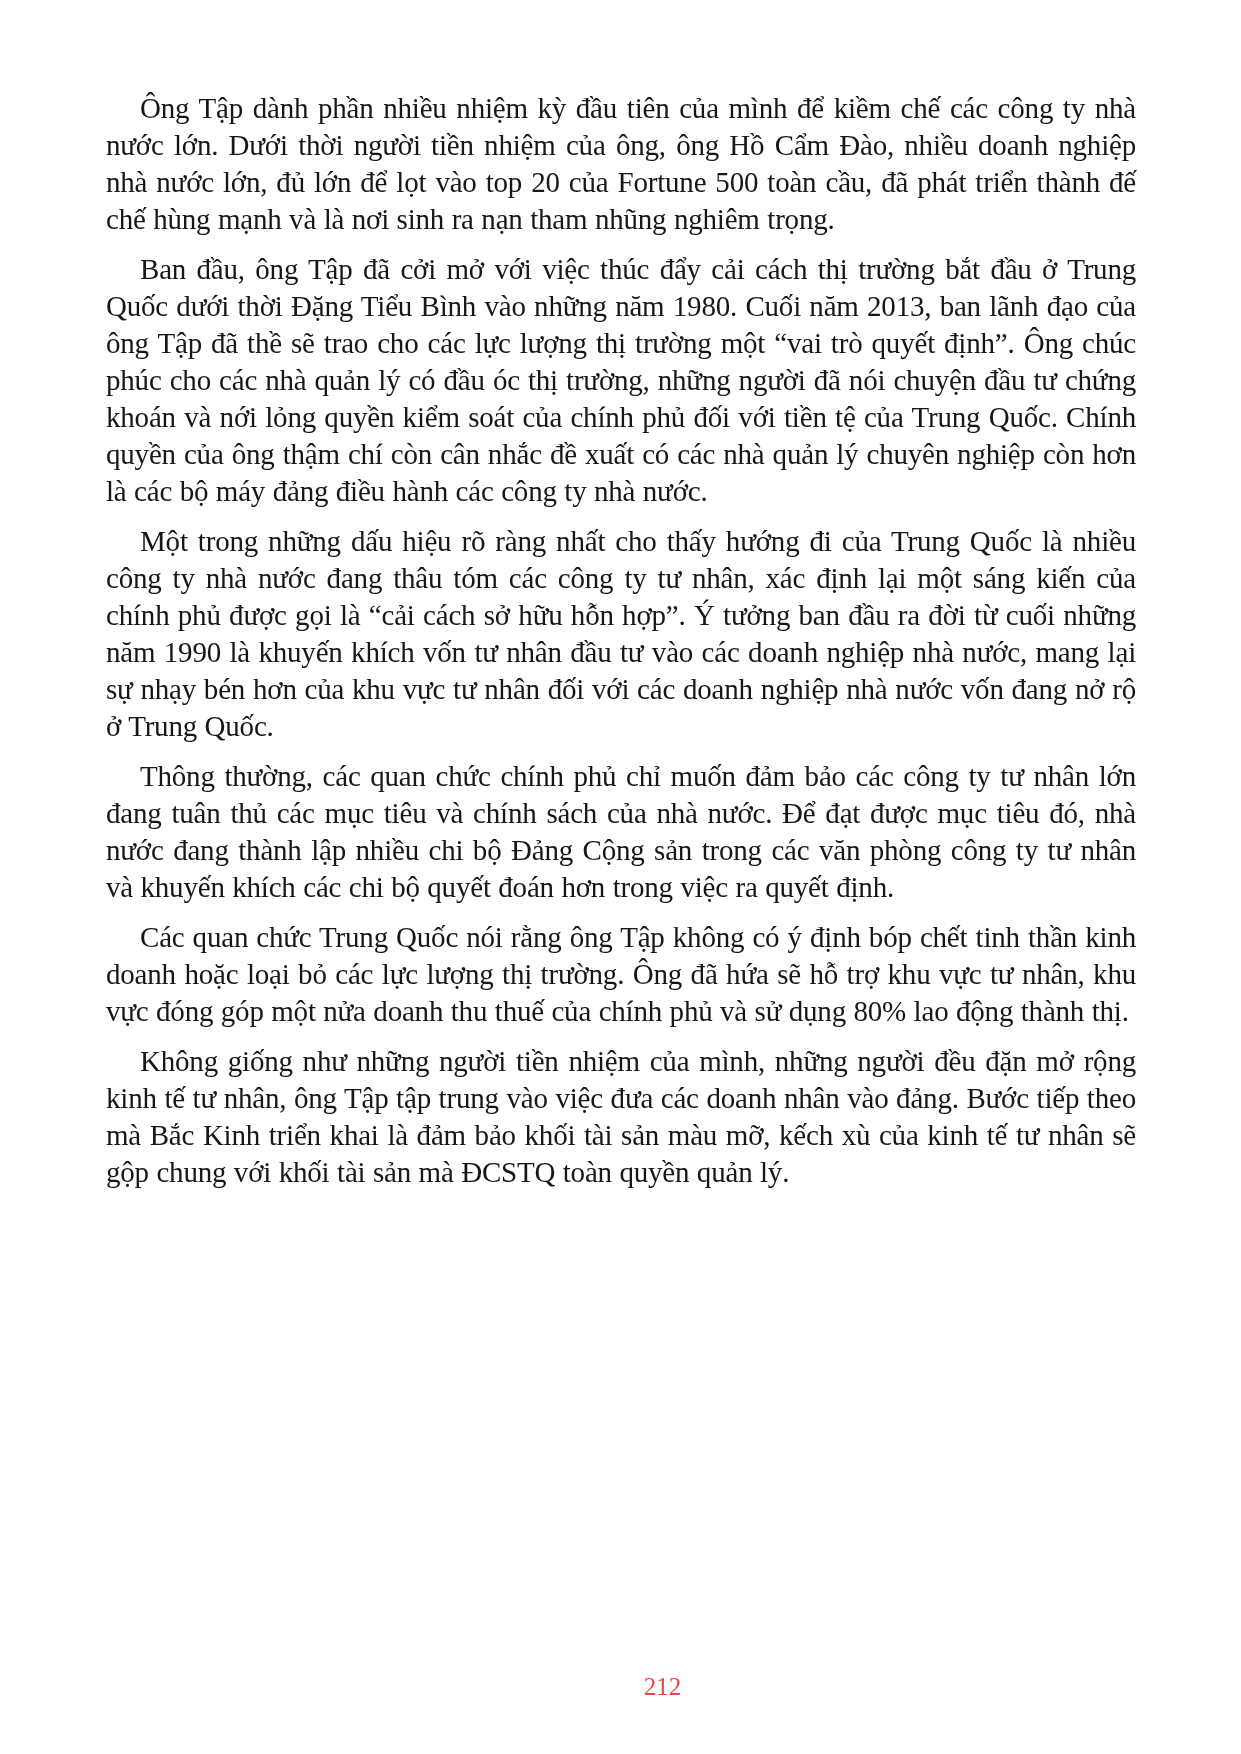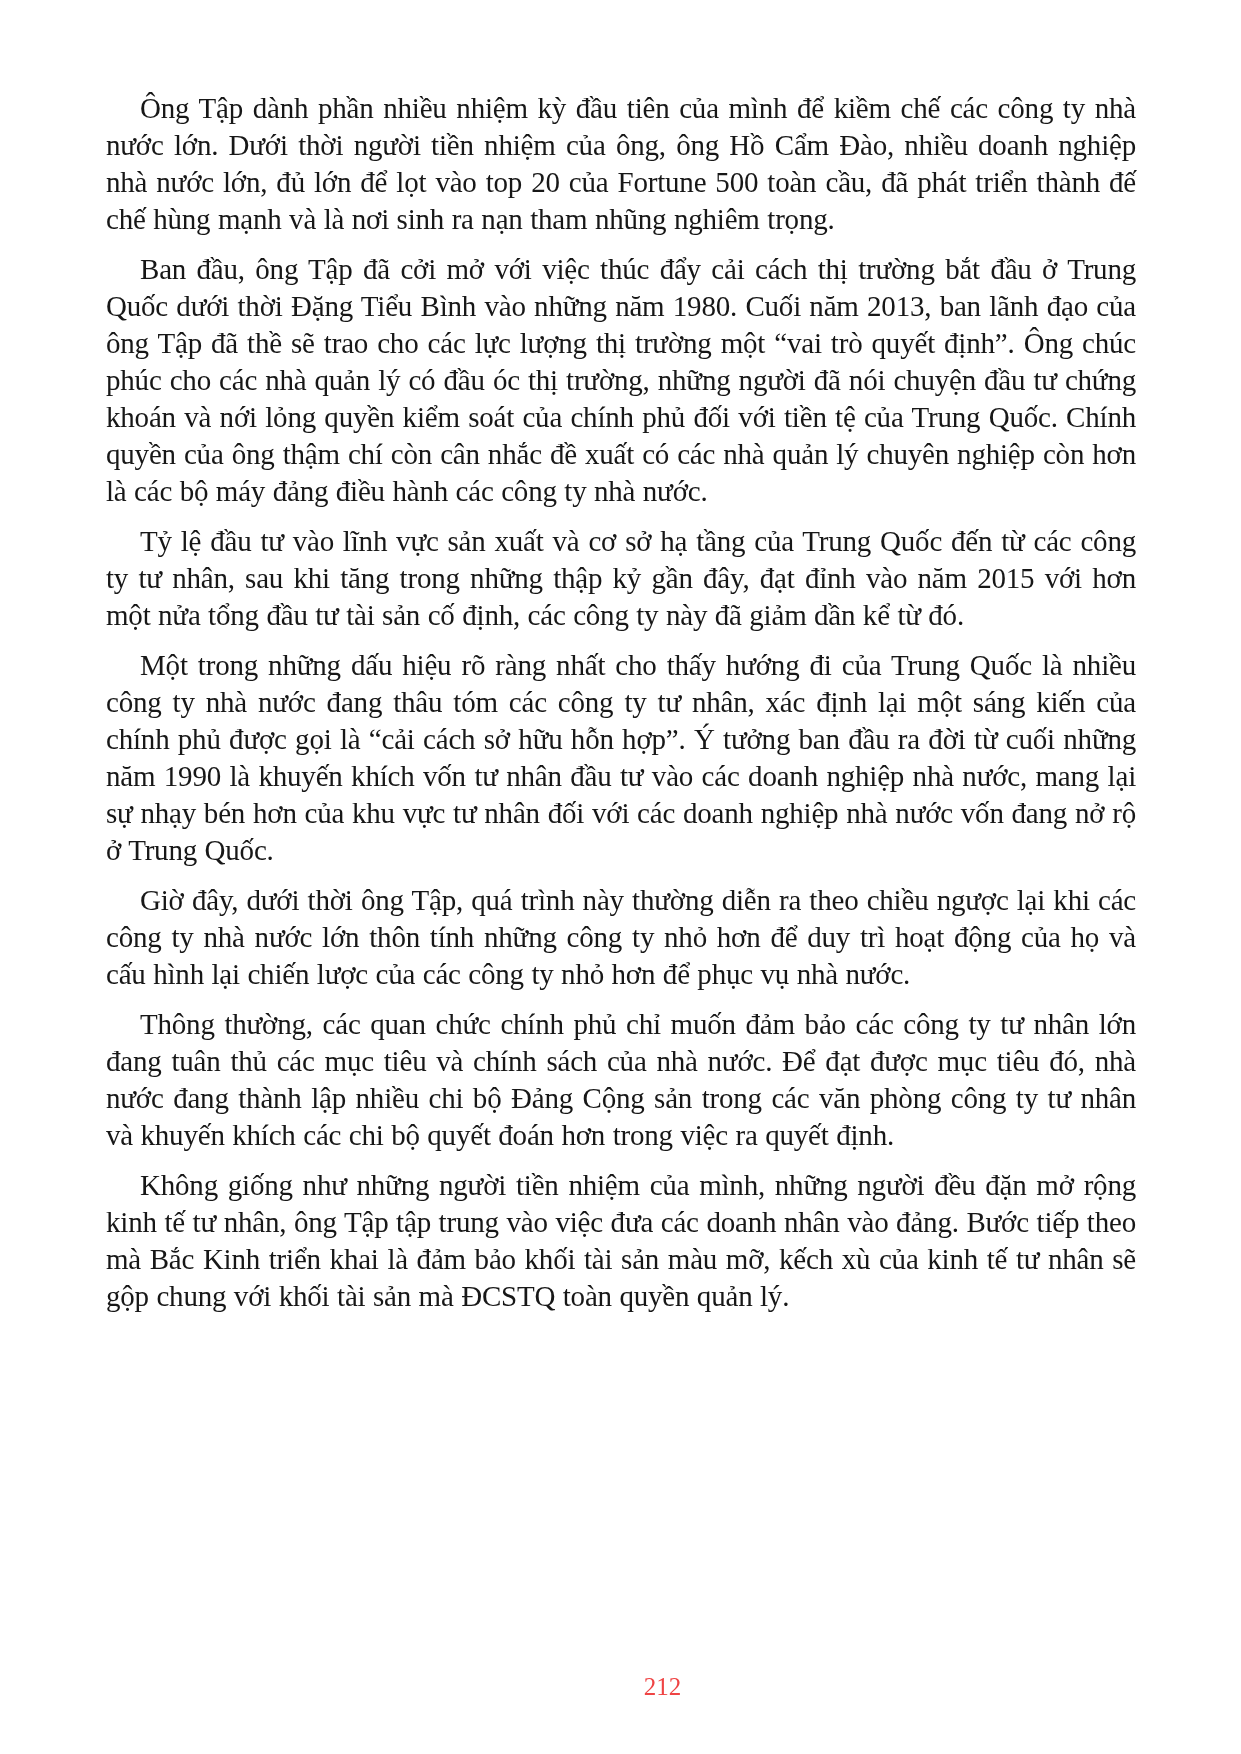--- a/index.html
+++ b/index.html
@@ -46,20 +46,19 @@
     padding-left: 30px;
   }
 </style>
 </head>
 <body>
 
 <div class="page">
   <div class="content">
     <p class="body-paragraph">Ông Tập dành phần nhiều nhiệm kỳ đầu tiên của mình để kiềm chế các công ty nhà nước lớn. Dưới thời người tiền nhiệm của ông, ông Hồ Cẩm Đào, nhiều doanh nghiệp nhà nước lớn, đủ lớn để lọt vào top 20 của Fortune 500 toàn cầu, đã phát triển thành đế chế hùng mạnh và là nơi sinh ra nạn tham nhũng nghiêm trọng.</p>
     <p class="body-paragraph">Ban đầu, ông Tập đã cởi mở với việc thúc đẩy cải cách thị trường bắt đầu ở Trung Quốc dưới thời Đặng Tiểu Bình vào những năm 1980. Cuối năm 2013, ban lãnh đạo của ông Tập đã thề sẽ trao cho các lực lượng thị trường một “vai trò quyết định”. Ông chúc phúc cho các nhà quản lý có đầu óc thị trường, những người đã nói chuyện đầu tư chứng khoán và nới lỏng quyền kiểm soát của chính phủ đối với tiền tệ của Trung Quốc. Chính quyền của ông thậm chí còn cân nhắc đề xuất có các nhà quản lý chuyên nghiệp còn hơn là các bộ máy đảng điều hành các công ty nhà nước.</p>
-    <p class="body-paragraph">Tỷ lệ đầu tư vào lĩnh vực sản xuất và cơ sở hạ tầng của Trung Quốc đến từ các công ty tư nhân, sau khi tăng trong những thập kỷ gần đây, đạt đỉnh vào năm 2015 với hơn một nửa tổng đầu tư tài sản cố định, các công ty này đã giảm dần kể từ đó.</p>
     <p class="body-paragraph">Một trong những dấu hiệu rõ ràng nhất cho thấy hướng đi của Trung Quốc là nhiều công ty nhà nước đang thâu tóm các công ty tư nhân, xác định lại một sáng kiến của chính phủ được gọi là “cải cách sở hữu hỗn hợp”. Ý tưởng ban đầu ra đời từ cuối những năm 1990 là khuyến khích vốn tư nhân đầu tư vào các doanh nghiệp nhà nước, mang lại sự nhạy bén hơn của khu vực tư nhân đối với các doanh nghiệp nhà nước vốn đang nở rộ ở Trung Quốc.</p>
-    <p class="body-paragraph">Giờ đây, dưới thời ông Tập, quá trình này thường diễn ra theo chiều ngược lại khi các công ty nhà nước lớn thôn tính những công ty nhỏ hơn để duy trì hoạt động của họ và cấu hình lại chiến lược của các công ty nhỏ hơn để phục vụ nhà nước.</p>
     <p class="body-paragraph">Thông thường, các quan chức chính phủ chỉ muốn đảm bảo các công ty tư nhân lớn đang tuân thủ các mục tiêu và chính sách của nhà nước. Để đạt được mục tiêu đó, nhà nước đang thành lập nhiều chi bộ Đảng Cộng sản trong các văn phòng công ty tư nhân và khuyến khích các chi bộ quyết đoán hơn trong việc ra quyết định.</p>
+    <p class="body-paragraph">Các quan chức Trung Quốc nói rằng ông Tập không có ý định bóp chết tinh thần kinh doanh hoặc loại bỏ các lực lượng thị trường. Ông đã hứa sẽ hỗ trợ khu vực tư nhân, khu vực đóng góp một nửa doanh thu thuế của chính phủ và sử dụng 80% lao động thành thị.</p>
     <p class="body-paragraph">Không giống như những người tiền nhiệm của mình, những người đều đặn mở rộng kinh tế tư nhân, ông Tập tập trung vào việc đưa các doanh nhân vào đảng. Bước tiếp theo mà Bắc Kinh triển khai là đảm bảo khối tài sản màu mỡ, kếch xù của kinh tế tư nhân sẽ gộp chung với khối tài sản mà ĐCSTQ toàn quyền quản lý.</p>
   </div>
   <div class="page-number">212</div>
 </div>
 
 </body></html>

